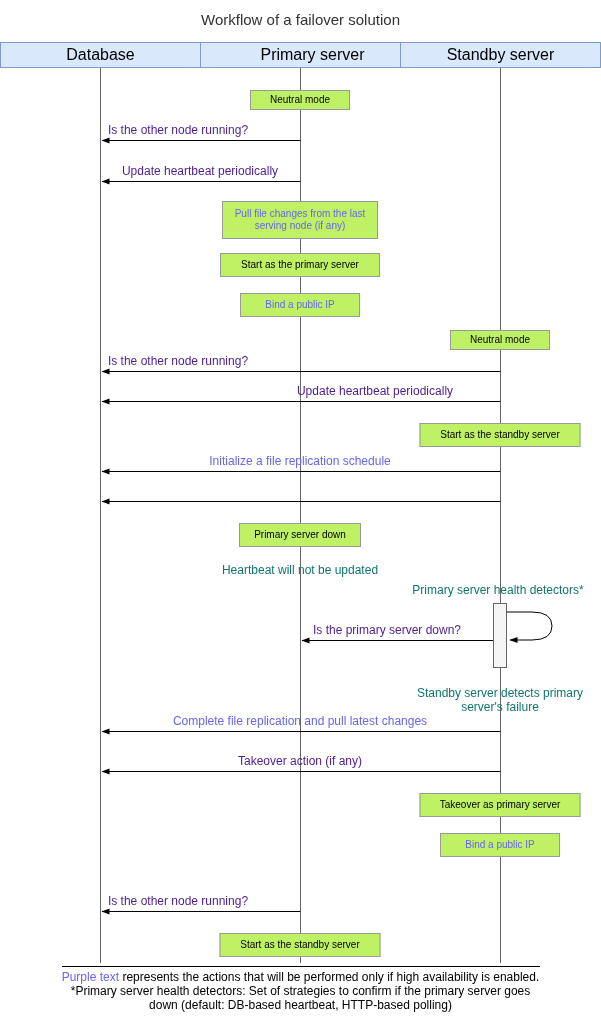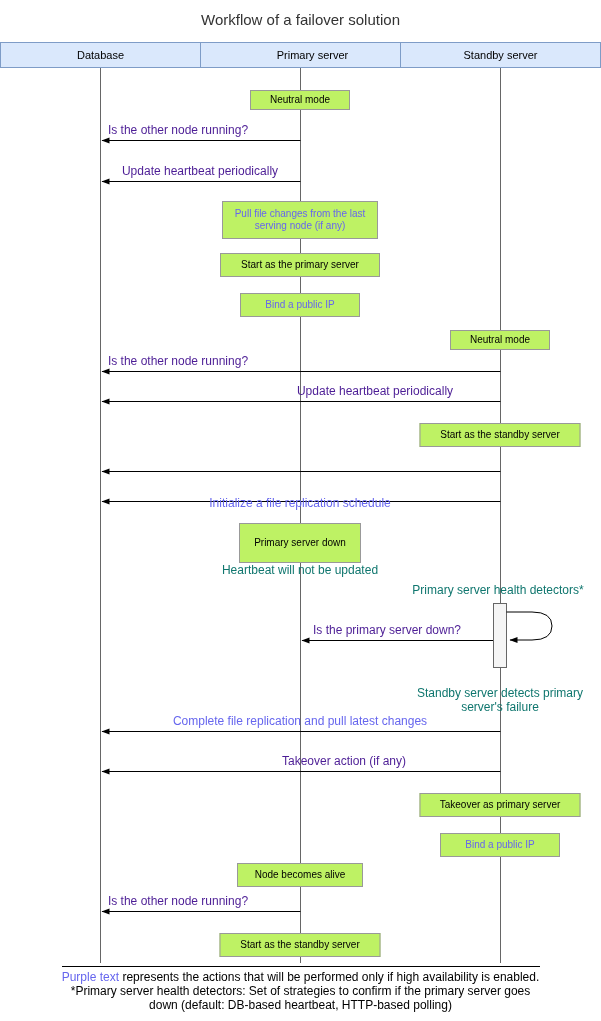--- a/index.html
+++ b/index.html
@@ -20,21 +20,21 @@
   .rule{stroke:#000000;stroke-width:1;}
   .activation{fill:#f5f5f5;stroke:#666666;stroke-width:1;}
   .title{
     position:absolute;left:0;top:11px;width:100%;text-align:center;
     font-size:15px;color:#333333;
   }
   .hdr{
     position:absolute;top:42px;height:26px;box-sizing:border-box;
     background:var(--header-fill,#dae8fc);border:1px solid var(--header-border,#7e9cc7);
     display:flex;align-items:center;justify-content:center;
-    font-size:11px;color:#000;
+    font-size:16px;color:#000;
   }
   .box{
     position:absolute;box-sizing:border-box;background:#bef264;
     border:1px solid var(--box-border,#999);transform:translateX(-50%);
     display:flex;align-items:center;justify-content:center;text-align:center;
     font-size:10px;line-height:1.2;white-space:nowrap;padding:0 2px;
   }
   .box.wrap{white-space:normal;}
   .box.hl{color:var(--highlight-text,#6666ee);}
   .msg{
@@ -91,34 +91,33 @@
   <div class="hdr" style="left:0;width:201px;">Database</div>
   <div class="hdr" style="left:200px;width:201px;padding-left:24px;">Primary server</div>
   <div class="hdr" style="left:400px;width:201px;">Standby server</div>
 
   <div class="box" style="left:300px;top:90px;width:100px;height:20px;">Neutral mode</div>
   <div class="box wrap hl" style="left:300px;top:201px;width:156px;height:38px;">Pull file changes from the last serving node (if any)</div>
   <div class="box" style="left:300px;top:253px;width:160px;height:24px;">Start as the primary server</div>
   <div class="box hl" style="left:300px;top:293px;width:120px;height:24px;">Bind a public IP</div>
   <div class="box" style="left:500px;top:330px;width:100px;height:20px;">Neutral mode</div>
   <div class="box" style="left:500px;top:423px;width:161px;height:24px;">Start as the standby server</div>
-  <div class="box" style="left:300px;top:523px;width:122px;height:40px;">Primary server down</div>
+  <div class="box" style="left:300px;top:523px;width:122px;height:24px;">Primary server down</div>
   <div class="box" style="left:500px;top:793px;width:161px;height:24px;">Takeover as primary server</div>
   <div class="box hl" style="left:500px;top:833px;width:120px;height:24px;">Bind a public IP</div>
-  <div class="box" style="left:300px;top:863px;width:126px;height:24px;">Node becomes alive</div>
   <div class="box" style="left:300px;top:933px;width:161px;height:24px;">Start as the standby server</div>
 
   <div class="msg" style="left:178px;top:123px;">Is the other node running?</div>
   <div class="msg" style="left:200px;top:164px;">Update heartbeat periodically</div>
   <div class="msg" style="left:178px;top:354px;">Is the other node running?</div>
   <div class="msg" style="left:375px;top:384px;">Update heartbeat periodically</div>
-  <div class="msg hl" style="left:300px;top:454px;margin-top:42px;">Initialize a file replication schedule</div>
+  <div class="msg hl" style="left:300px;top:454px;">Initialize a file replication schedule</div>
   <div class="msg" style="left:387px;top:623px;">Is the primary server down?</div>
   <div class="msg hl" style="left:300px;top:714px;">Complete file replication and pull latest changes</div>
-  <div class="msg" style="left:300px;top:754px;margin-left:44px;">Takeover action (if any)</div>
+  <div class="msg" style="left:300px;top:754px;">Takeover action (if any)</div>
   <div class="msg" style="left:178px;top:894px;">Is the other node running?</div>
 
   <div class="note" style="left:300px;top:563px;">Heartbeat will not be updated</div>
   <div class="note" style="left:498px;top:583px;">Primary server health detectors*</div>
   <div class="note wrap" style="left:500px;top:686px;width:190px;">Standby server detects primary server's failure</div>
 
   <div class="footer-line" style="top:970px;">
     <span class="purple">Purple text</span><span> represents the actions that will be performed only if high availability is enabled.</span>
   </div>
   <div class="footer-line" style="top:984px;">*Primary server health detectors: Set of strategies to confirm if the primary server goes</div>

